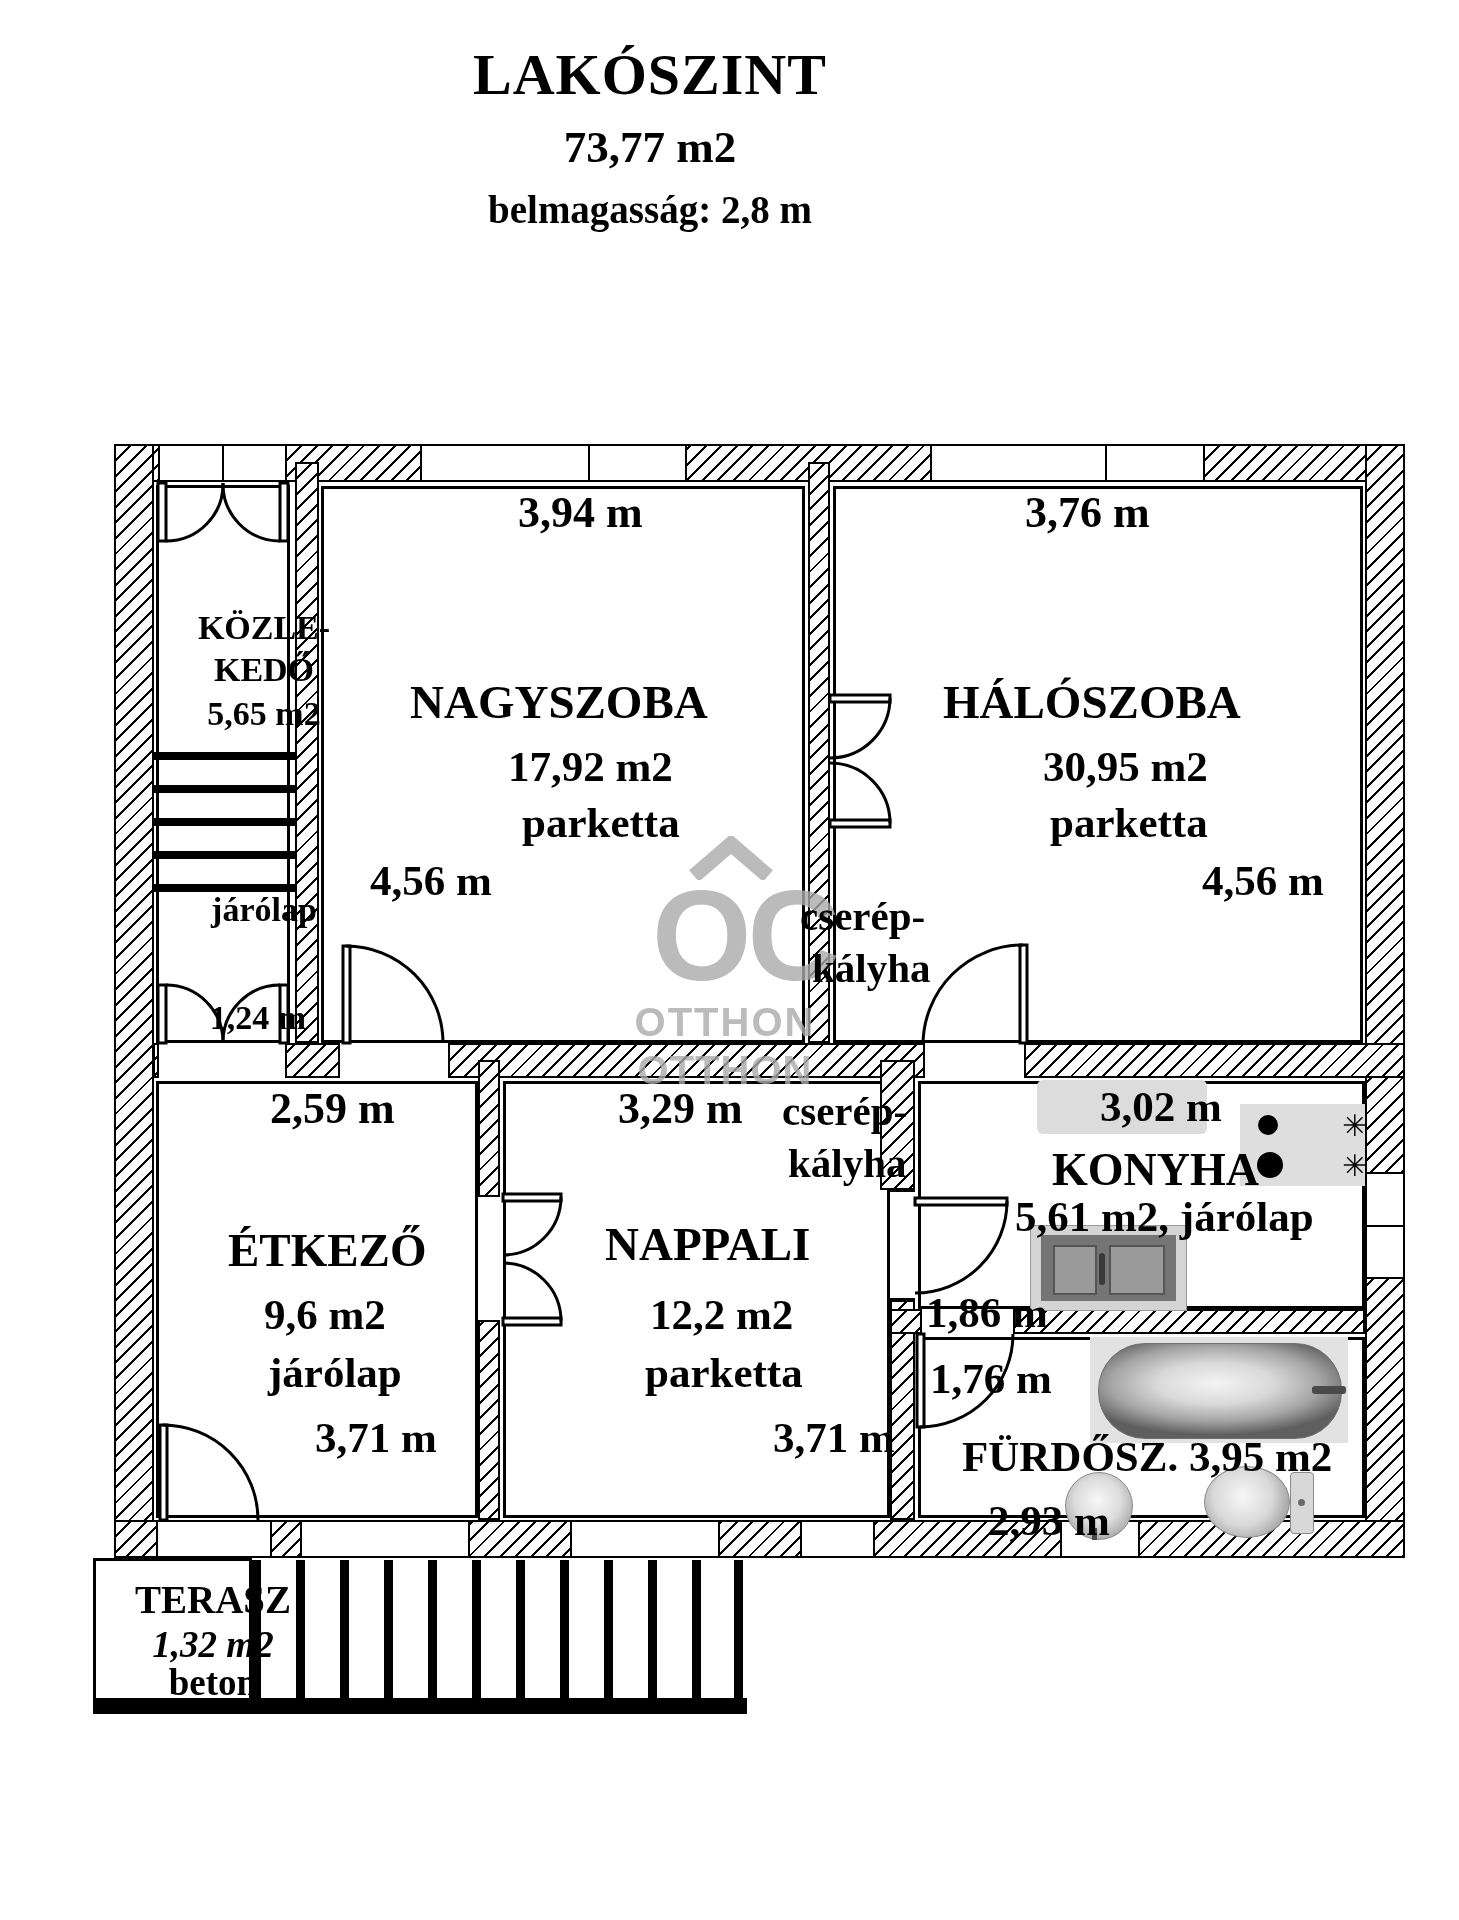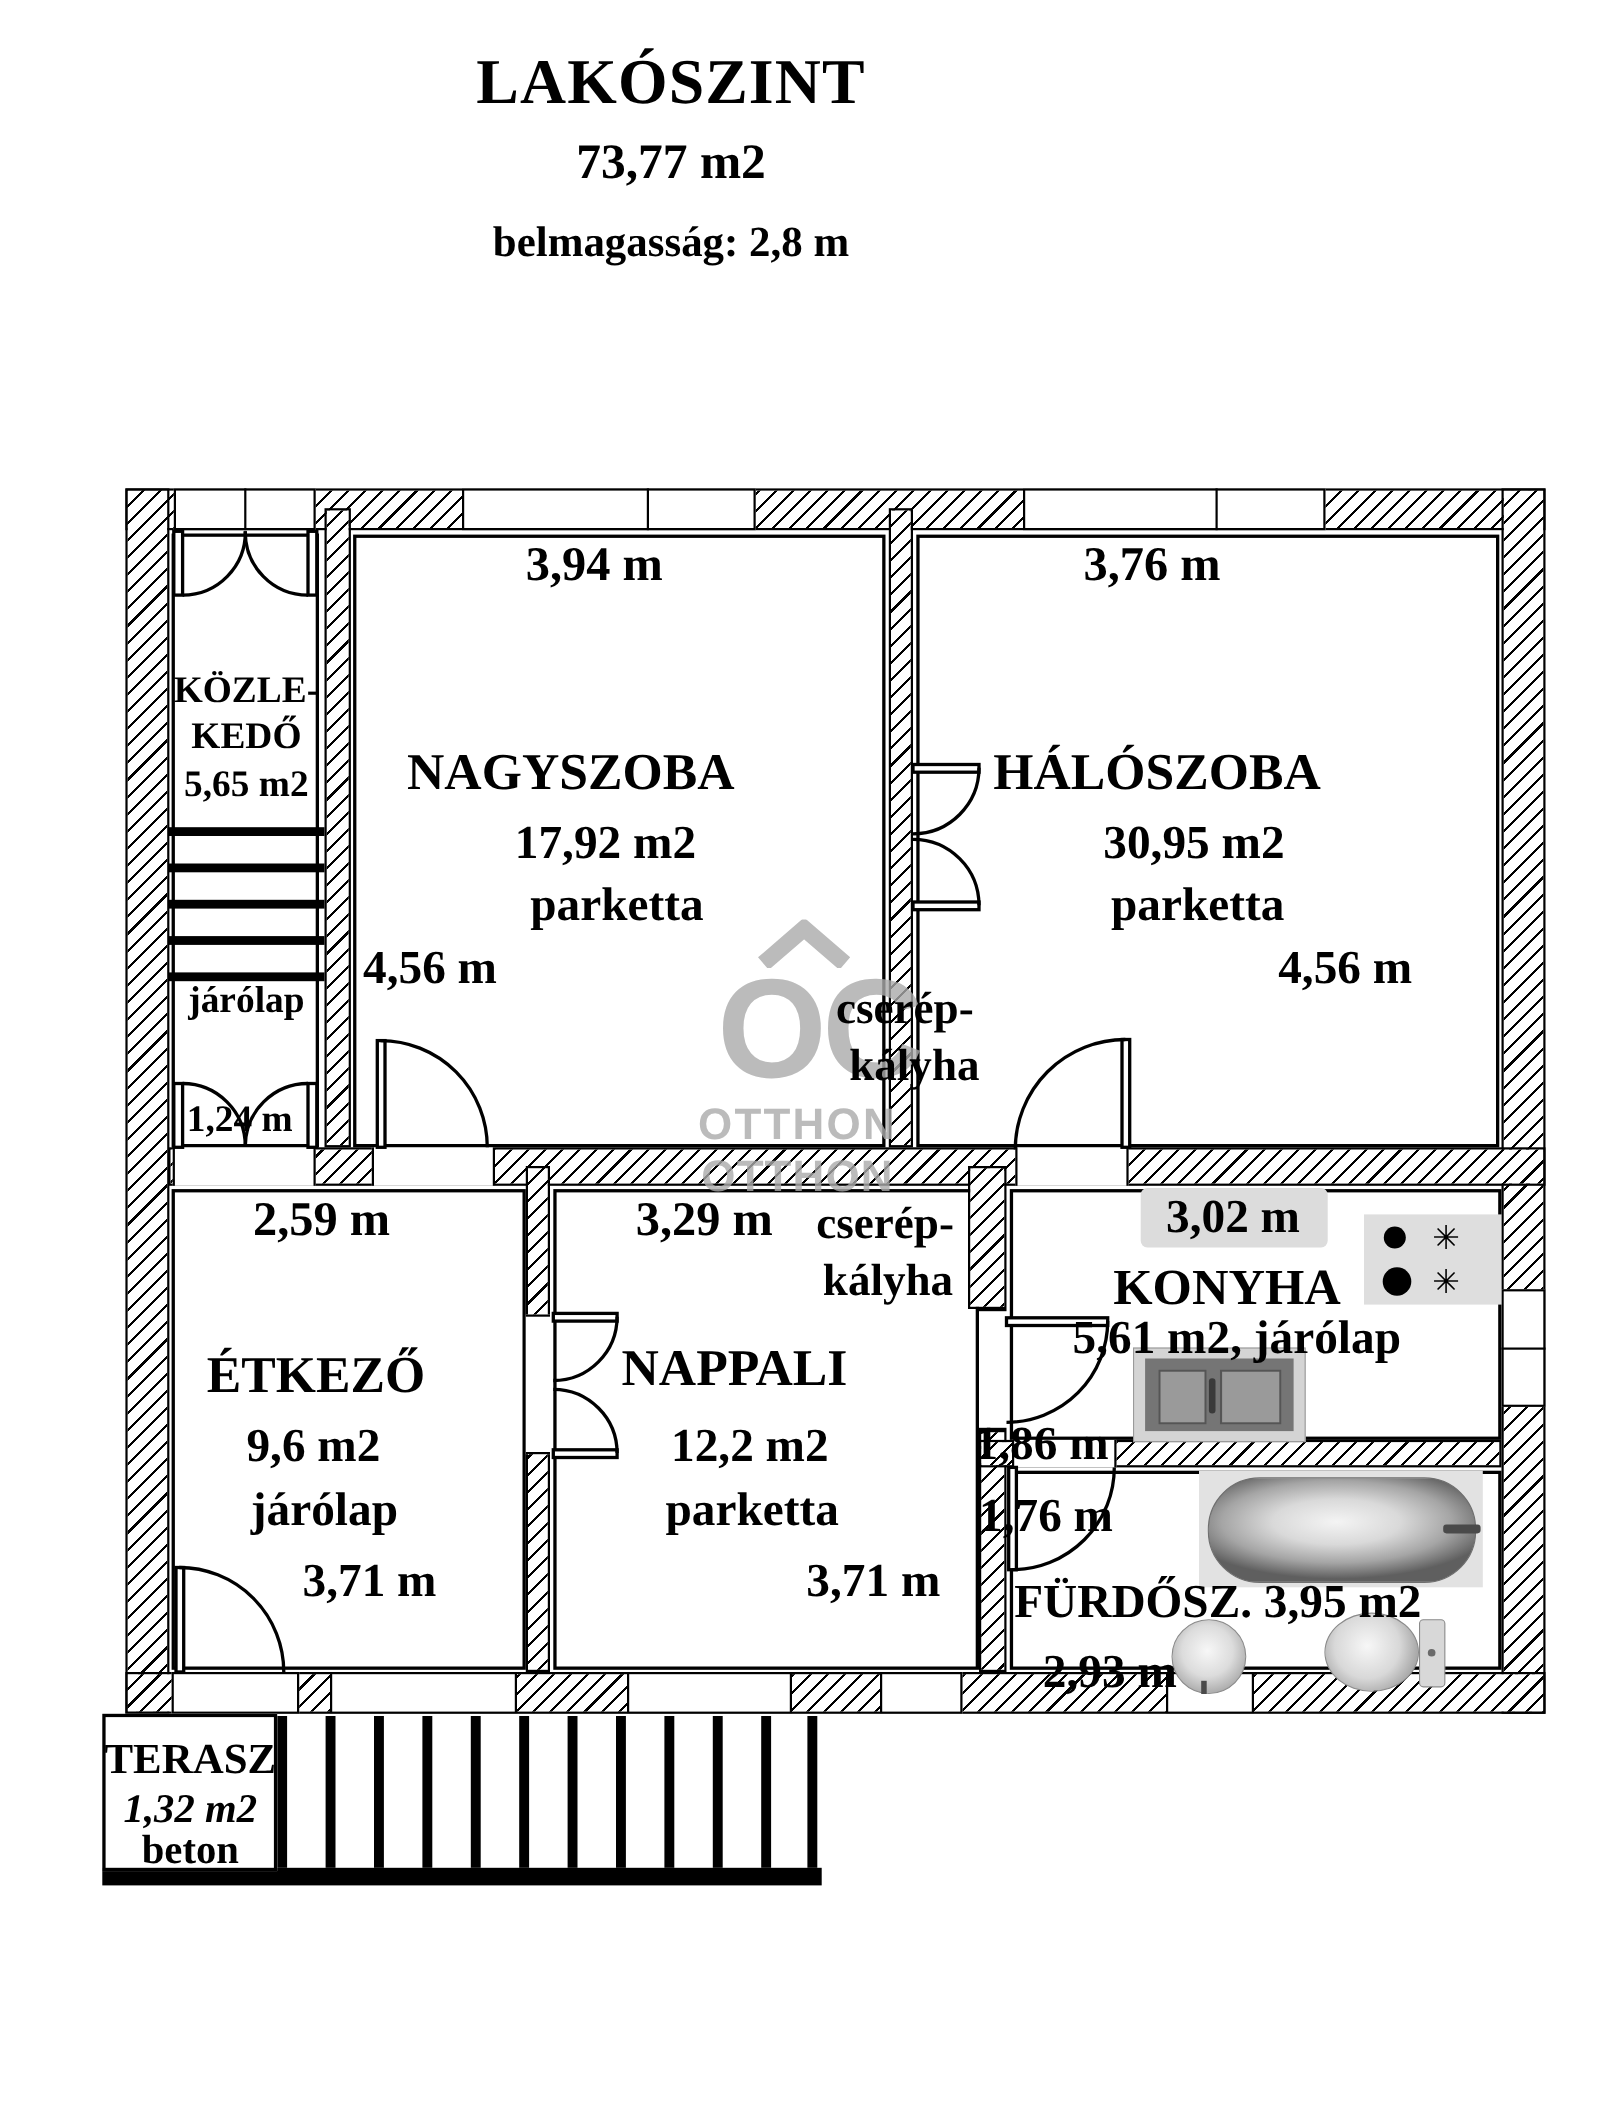--- a/index.html
+++ b/index.html
@@ -14,31 +14,31 @@
   .gap.h{border-left:2px solid #000;border-right:2px solid #000;}
   .gap.v{border-top:2px solid #000;border-bottom:2px solid #000;}
   .win{position:absolute;box-sizing:border-box;background:#fff;border:2px solid #000;}
   .divv{position:absolute;width:2px;background:#000;}
   .divh{position:absolute;height:2px;background:#000;}
   .stair{position:absolute;left:153px;width:142px;height:8px;background:#000;}
   .bar{position:absolute;width:9px;top:1560px;height:138px;background:#000;}
   svg.doors{position:absolute;left:0;top:0;z-index:30;}
   .wm{position:absolute;color:#ababab;opacity:.8;font-family:"Liberation Sans","DejaVu Sans",sans-serif;
       font-weight:bold;white-space:nowrap;z-index:40;}
-  .lbl{z-index:50;}
+  .lbl{z-index:50;padding-left:40px;}
   .fixture{position:absolute;z-index:20;}
 </style>
 </head>
 <body>
 
 <div id="page">
 
   <div class="lbl ctr" style="left:0;top:45px;width:1220px;font-size:58px;letter-spacing:1px;">LAKÓSZINT</div>
   <div class="lbl ctr" style="left:0;top:124px;width:1220px;font-size:45px;">73,77 m2</div>
-  <div class="lbl ctr" style="left:0;top:201px;width:1220px;font-size:39px;">belmagasság: 2,8 m</div>
+  <div class="lbl ctr" style="left:0;top:190px;width:1220px;font-size:39px;">belmagasság: 2,8 m</div>
 
   <div class="room" style="left:156px;top:485px;width:134px;height:558px;"></div>
   <div class="room" style="left:321px;top:486px;width:484px;height:557px;"></div>
   <div class="room" style="left:833px;top:486px;width:530px;height:557px;"></div>
   <div class="room" style="left:156px;top:1081px;width:322px;height:437px;"></div>
   <div class="room" style="left:503px;top:1081px;width:387px;height:437px;"></div>
   <div class="room" style="left:918px;top:1081px;width:447px;height:228px;"></div>
   <div class="room" style="left:918px;top:1337px;width:447px;height:181px;"></div>
   <div class="room" style="left:93px;top:1558px;width:159px;height:143px;z-index:25;"></div>
 

